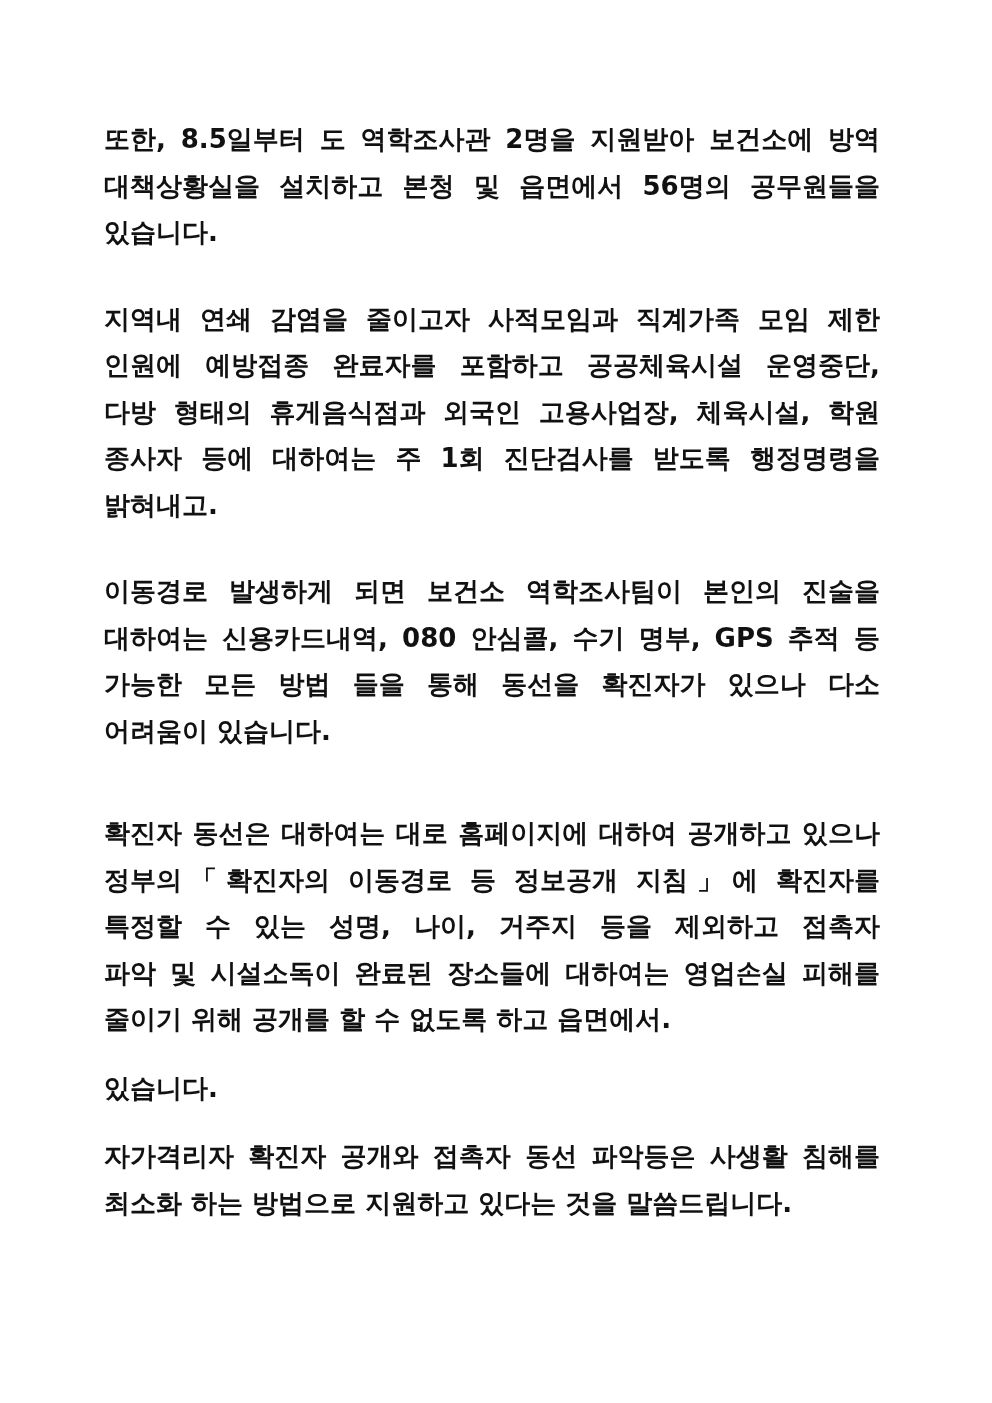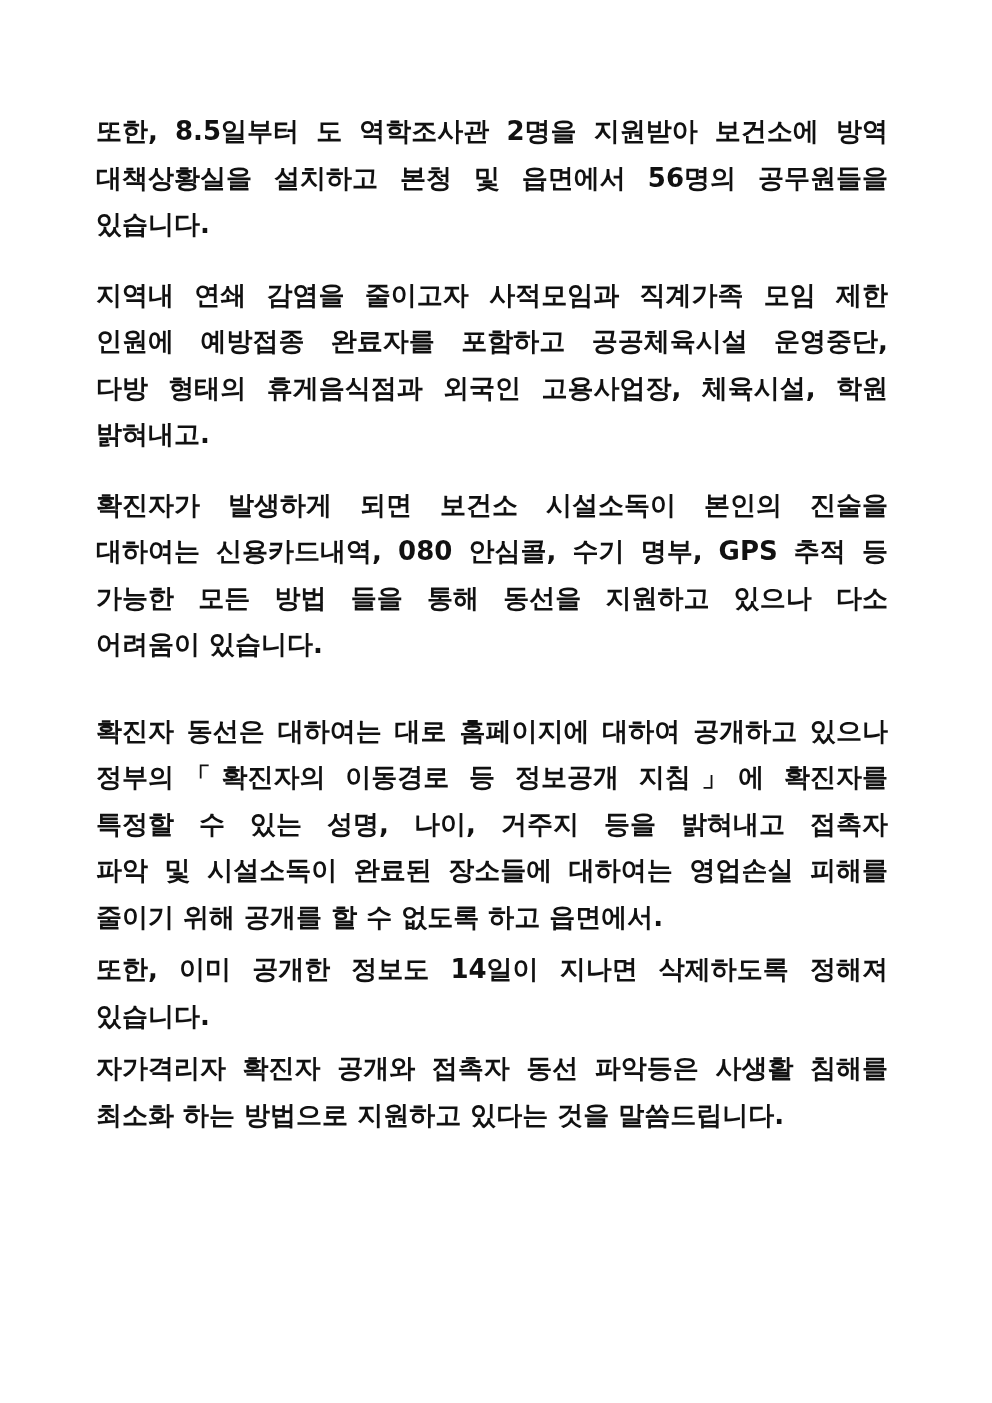--- a/index.html
+++ b/index.html
@@ -8,21 +8,21 @@
     position: absolute;
     left: 96px;
     top: 108px;
     width: 792px;
     font-family: "DejaVu Sans", "Liberation Sans", sans-serif;
     font-size: 26px;
     font-weight: bold;
     color: #111111;
     line-height: 46.5px;
   }
-  .para { margin: 0; }
+  .para { margin: 8px; }
   .line {
     display: block;
     white-space: nowrap;
     text-align: justify;
     text-align-last: justify;
     height: 46.5px;
   }
   .line.last { text-align-last: left; }
   .gap-l { height: 24px; }
   .gap-xl { height: 40px; }
@@ -35,40 +35,40 @@
   <div class="para">
     <span class="line">또한, 8.5일부터 도 역학조사관 2명을 지원받아 보건소에 방역</span>
     <span class="line">대책상황실을 설치하고 본청 및 읍면에서 56명의 공무원들을</span>
     <span class="line last">있습니다.</span>
   </div>
   <div class="gap-l"></div>
   <div class="para">
     <span class="line">지역내 연쇄 감염을 줄이고자 사적모임과 직계가족 모임 제한</span>
     <span class="line">인원에 예방접종 완료자를 포함하고 공공체육시설 운영중단,</span>
     <span class="line">다방 형태의 휴게음식점과 외국인 고용사업장, 체육시설, 학원</span>
+    <span class="line">종사자 등에 대하여는 주 1회 진단검사를 받도록 행정명령을</span>
     <span class="line last">밝혀내고.</span>
   </div>
   <div class="gap-l"></div>
   <div class="para">
-    <span class="line">확진자가 발생하게 되면 보건소 시설소독이 본인의 진술을</span>
+    <span class="line">이동경로 발생하게 되면 보건소 역학조사팀이 본인의 진술을</span>
     <span class="line">대하여는 신용카드내역, 080 안심콜, 수기 명부, GPS 추적 등</span>
-    <span class="line">가능한 모든 방법 들을 통해 동선을 지원하고 있으나 다소</span>
+    <span class="line">가능한 모든 방법 들을 통해 동선을 확진자가 있으나 다소</span>
     <span class="line last">어려움이 있습니다.</span>
   </div>
   <div class="gap-xl"></div>
   <div class="para">
     <span class="line">확진자 동선은 대하여는 대로 홈페이지에 대하여 공개하고 있으나</span>
     <span class="line">정부의「확진자의 이동경로 등 정보공개 지침」에 확진자를</span>
-    <span class="line">특정할 수 있는 성명, 나이, 거주지 등을 밝혀내고 접촉자</span>
+    <span class="line">특정할 수 있는 성명, 나이, 거주지 등을 제외하고 접촉자</span>
     <span class="line">파악 및 시설소독이 완료된 장소들에 대하여는 영업손실 피해를</span>
     <span class="line last">줄이기 위해 공개를 할 수 없도록 하고 읍면에서.</span>
   </div>
   <div class="gap-s"></div>
   <div class="para">
-    <span class="line">또한, 이미 공개한 정보도 14일이 지나면 삭제하도록 정해져</span>
     <span class="line last">있습니다.</span>
   </div>
   <div class="gap-s"></div>
   <div class="para">
     <span class="line">자가격리자 확진자 공개와 접촉자 동선 파악등은 사생활 침해를</span>
     <span class="line last">최소화 하는 방법으로 지원하고 있다는 것을 말씀드립니다.</span>
   </div>
 </div>
 
 </body></html>

